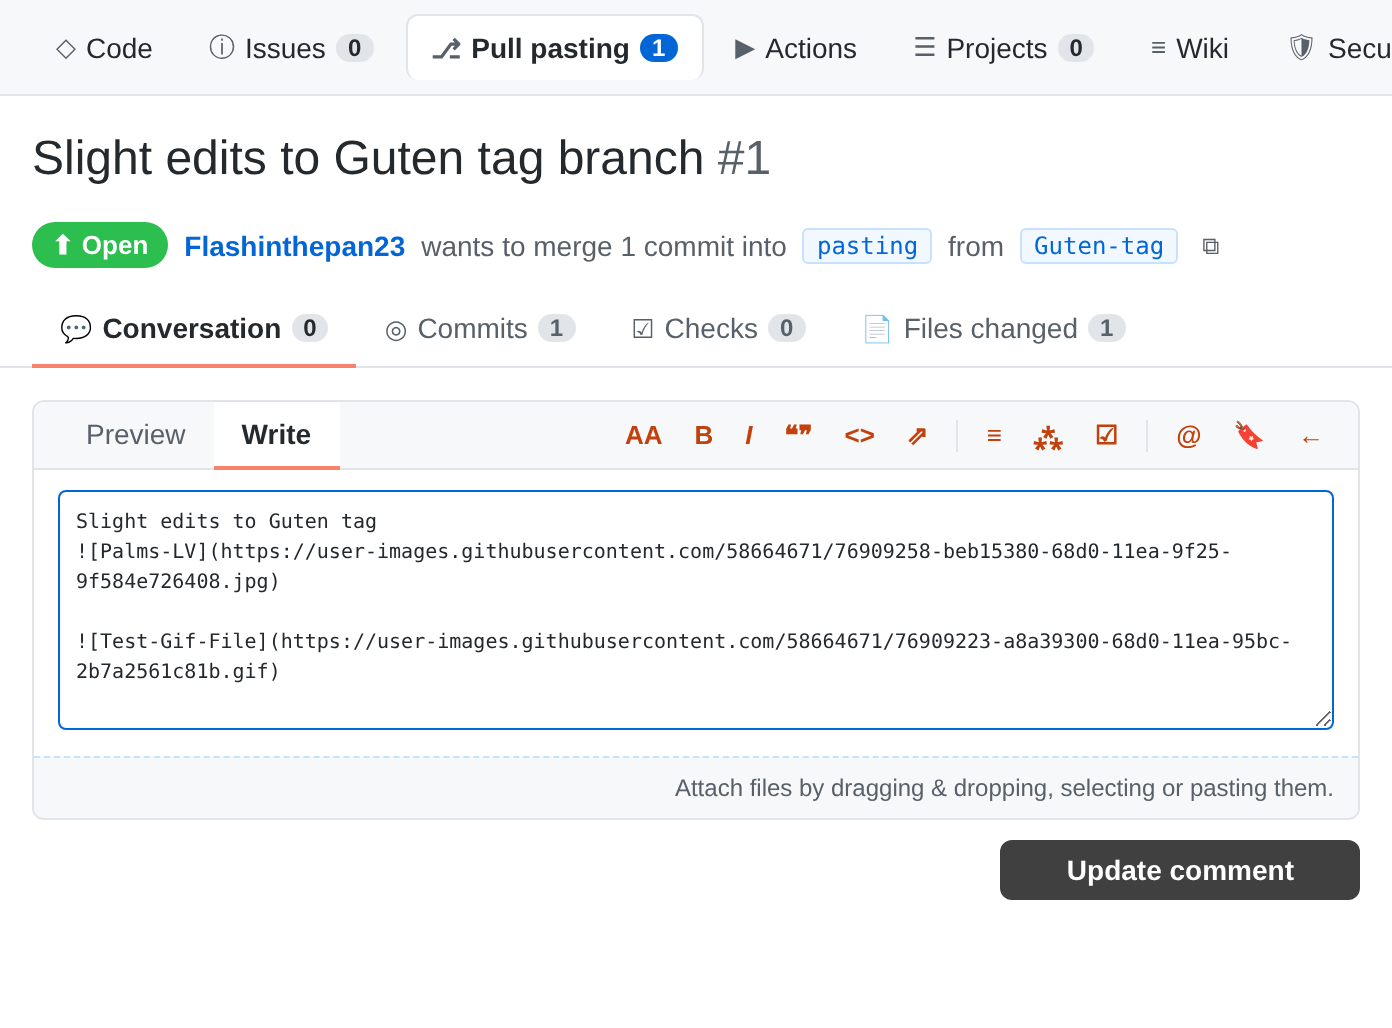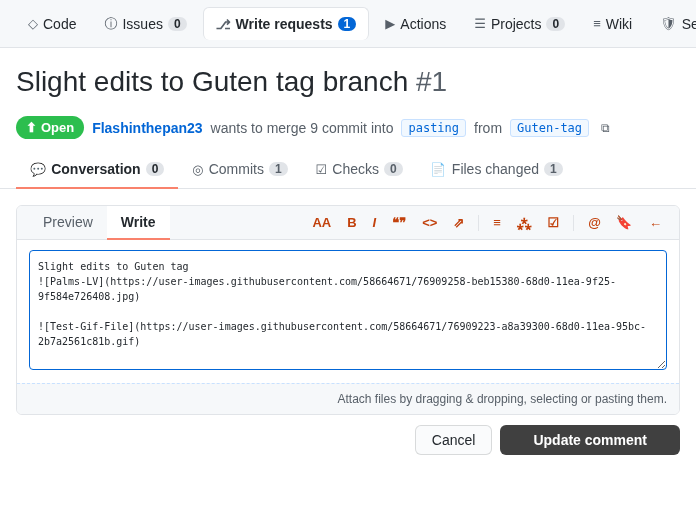--- a/index.html
+++ b/index.html
@@ -51,21 +51,21 @@
       border-bottom: none;
       font-weight: 600;
       color: #24292e;
     }
 
     
     .pr-title-area {
       padding: 16px 16px 8px 16px;
     }
     .pr-title {
-      font-size: 28px;
+      font-size: 24px;
       font-weight: 400;
       color: #24292e;
       line-height: 1.3;
     }
     .pr-number {
       color: #586069;
       font-weight: 300;
     }
 
     
@@ -252,21 +252,21 @@
     <span class="nav-icon">◇</span>
     <span>Code</span>
   </div>
   <div class="nav-item">
     <span class="nav-icon">ⓘ</span>
     <span>Issues</span>
     <span class="nav-badge">0</span>
   </div>
   <div class="nav-item active-nav">
     <span class="nav-icon">⎇</span>
-    <span>Write requests</span>
+    <span>Pull pasting</span>
     <span class="nav-badge active-badge">1</span>
   </div>
   <div class="nav-item">
     <span class="nav-icon">▶</span>
     <span>Actions</span>
   </div>
   <div class="nav-item">
     <span class="nav-icon">☰</span>
     <span>Projects</span>
     <span class="nav-badge">0</span>
@@ -287,21 +287,21 @@
     <span class="pr-number">#1</span>
   </h1>
 </div>
 
 <div class="pr-meta">
   <span class="badge-open">
     <span>⬆</span>
     <span>Open</span>
   </span>
   <span style="color:#0366d6;font-weight:600;">Flashinthepan23</span>
-  <span>wants to merge 9 commit into</span>
+  <span>wants to merge 1 commit into</span>
   <span class="meta-branch">pasting</span>
   <span>from</span>
   <span class="meta-branch">Guten-tag</span>
   <span class="copy-icon">⧉</span>
 </div>
 
 <div class="tabs-row">
   <div class="tab-item active-tab">
     <span class="tab-icon">💬</span>
     <span>Conversation</span>
@@ -355,16 +355,15 @@
 ![Test-Gif-File](https://user-images.githubusercontent.com/58664671/76909223-a8a39300-68d0-11ea-95bc-2b7a2561c81b.gif)</textarea>
     </div>
 
     <div class="attach-area">
       <span>Attach files by dragging &amp; dropping, selecting or pasting them.</span>
     </div>
 
   </div>
 
   <div class="editor-footer">
-    <button class="btn-cancel">Cancel</button>
     <button class="btn-update">Update comment</button>
   </div>
 </div>
 
 </body></html>

